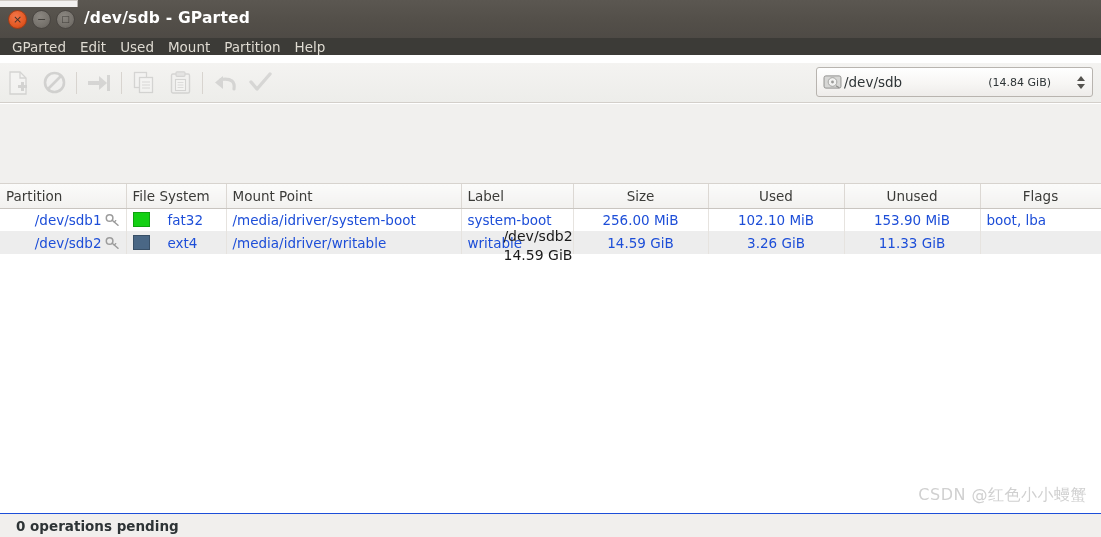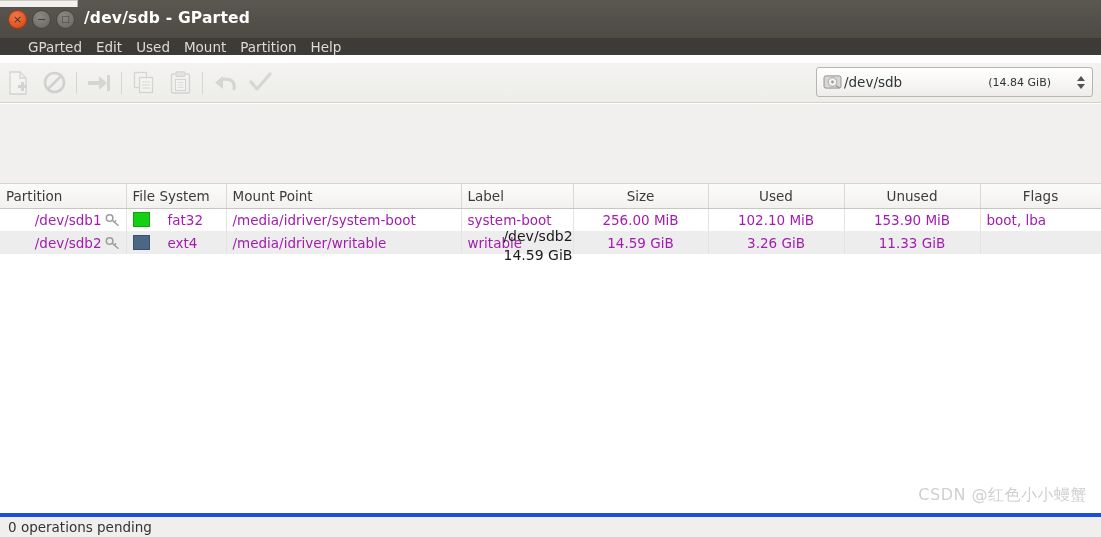--- a/index.html
+++ b/index.html
@@ -104,21 +104,21 @@
 
   
   .menubar {
     position: absolute;
     left: 0; top: 38px;
     width: 1101px;
     height: 17px;
     background: #3c3b37;
     display: flex;
     align-items: center;
-    padding-left: 21px;
+    padding-left: 5px;
     box-sizing: border-box;
   }
   .menu-item {
     color: #dfdbd2;
     font-size: 13.5px;
     padding: 2px 7px;
     white-space: nowrap;
     cursor: default;
   }
 
@@ -275,21 +275,21 @@
   }
   table.parts thead th.al { text-align: left; }
   table.parts thead th.ac { text-align: center; }
   table.parts tbody td {
     height: 23px;
     padding: 0 6px;
     border-right: 1px solid #e6e3df;
     box-sizing: border-box;
     white-space: nowrap;
     overflow: hidden;
-    color: #a21caf;
+    color: #1d4ed8;
   }
   table.parts tbody tr.odd td { background: #ffffff; }
   table.parts tbody tr.even td { background: #ededed; }
   td.right { text-align: center; }
   td.partcell {
     padding-left: 0;
     padding-right: 4px;
   }
   .partcell-inner {
     display: flex;
@@ -316,25 +316,26 @@
     margin-left: 18px;
   }
 
   
   .statusbar {
     position: absolute;
     left: 0; bottom: 0;
     width: 1101px;
     height: 24px;
     background: #f1efed;
-    border-top: 4px solid #1d4ed8;
-    box-sizing: border-box;
-    display: flex;
-    align-items: center;
-    padding-left: 8px;
+    border-top: 1px solid #1d4ed8;
+    box-sizing: border-box;
+    display: flex;
+    align-items: center;
+    padding-left: 16px;
+    font-weight: bold;
   }
   .status-text {
     font-size: 13.5px;
     color: #2e3436;
   }
 
   
   .watermark {
     position: absolute;
     right: 14px;

